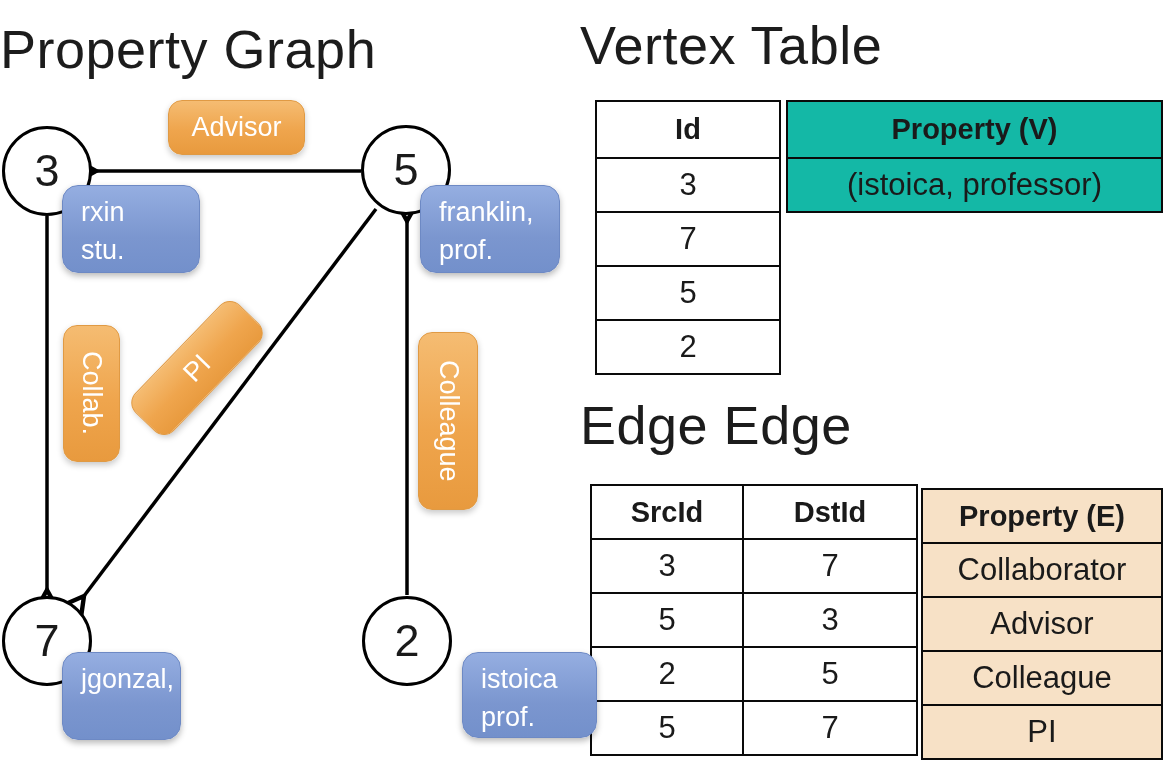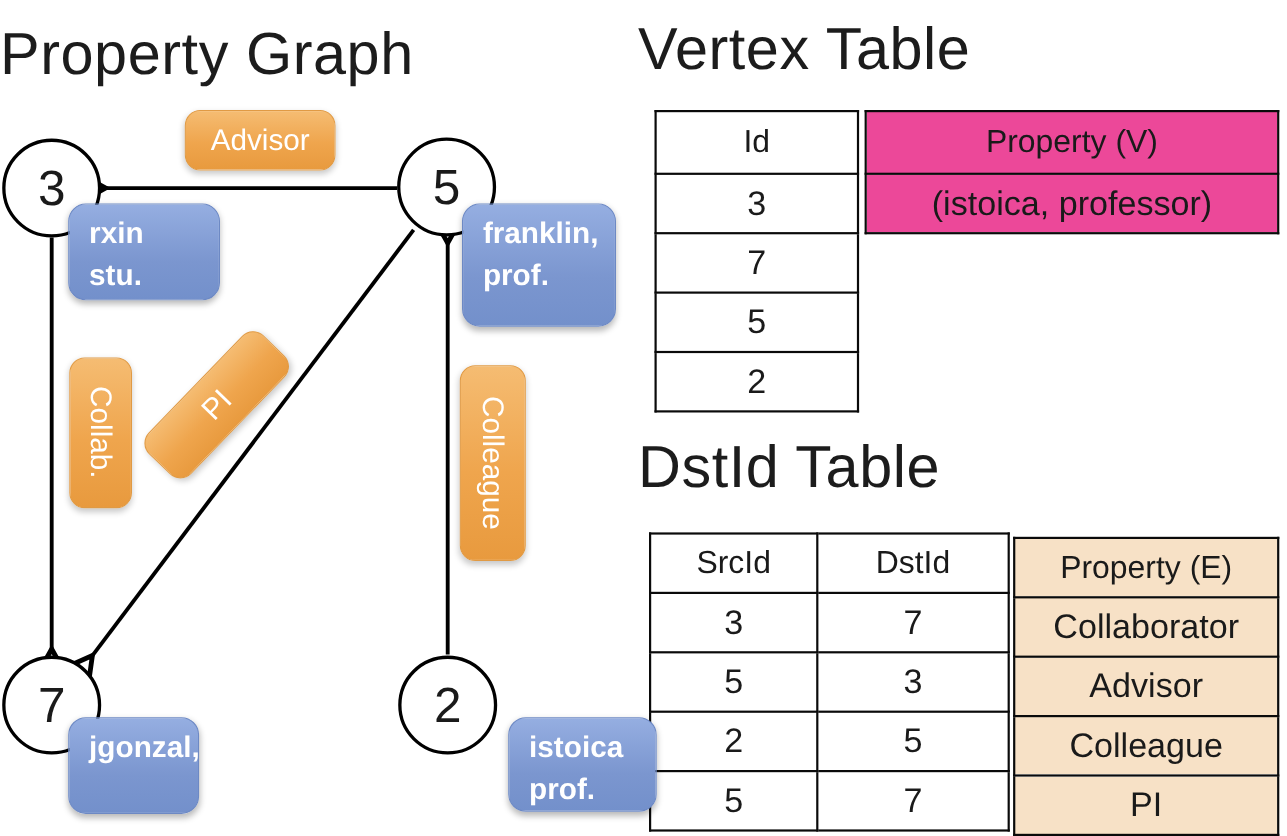--- a/index.html
+++ b/index.html
@@ -27,25 +27,25 @@
   #node-5{left:361px;top:125px;}
   #node-7{left:2px;top:596px;}
   #node-2{left:362px;top:596px;}
 
   
   .vbox{
     position:absolute;border-radius:16px;box-sizing:border-box;
     background:linear-gradient(180deg,#95AEE1 0%,#7B96CF 60%,#7390CB 100%);
     border:1px solid #6d89c4;
     box-shadow:0 3px 6px rgba(0,0,0,0.28);
-    color:#ffffff;font-size:27px;font-weight:700;line-height:1.4;
+    color:#ffffff;font-size:27px;font-weight:400;line-height:1.4;
     padding:8px 0 0 18px;z-index:4;
   }
   #vbox-rxin{left:62px;top:185px;width:138px;height:88px;}
-  #vbox-franklin{left:420px;top:185px;width:140px;height:112px;}
+  #vbox-franklin{left:420px;top:185px;width:140px;height:88px;}
   #vbox-jgonzal{left:62px;top:652px;width:119px;height:88px;}
   #vbox-istoica{left:422px;top:652px;width:135px;height:86px;margin-left:40px;}
   .vbox span{display:block;}
 
   
   .elabel{
     position:absolute;border-radius:14px;box-sizing:border-box;
     background:linear-gradient(180deg,#F5BC72 0%,#EFA54D 55%,#E89A3E 100%);
     border:1px solid #e09a44;
     box-shadow:0 3px 6px rgba(0,0,0,0.22);
@@ -62,43 +62,43 @@
   #edges-svg{position:absolute;left:0;top:0;z-index:1;}
 
   
   table.tbl{
     position:absolute;border-collapse:collapse;table-layout:fixed;z-index:2;
   }
   table.tbl td, table.tbl th{
     border:2.5px solid #0a0a0a;text-align:center;vertical-align:middle;
     padding:0;overflow:hidden;white-space:nowrap;
   }
-  table.tbl th{font-size:29px;font-weight:normal;}
+  table.tbl th{font-size:29px;font-weight:bold;}
   table.tbl td{font-size:31px;font-weight:300;}
-  .fill-blue{background:#ec4899;}
+  .fill-blue{background:#14b8a6;}
   .fill-tan{background:#F7E1C6;}
 
   #vt-id{left:595px;top:100px;width:186px;}
   #vt-prop{left:786px;top:100px;width:377px;}
   #vt-id tr.hdr, #vt-prop tr.hdr{height:57px;}
   #vt-id tr.row, #vt-prop tr.row{height:54px;}
 
   #et-src{left:590px;top:484px;width:326px;}
   #et-prop{left:921px;top:488px;width:242px;}
   #et-src tr.hdr, #et-prop tr.hdr{height:54px;}
   #et-src tr.row, #et-prop tr.row{height:54px;}
   #et-src col.c-src{width:152px;}
   #et-src col.c-dst{width:174px;}
 </style>
 </head>
 <body>
 
 <div class="big-title" id="graph-title">Property Graph</div>
 <div class="big-title" id="vertex-title">Vertex Table</div>
-<div class="big-title" id="edge-title">DstId Table</div>
+<div class="big-title" id="edge-title">Edge Edge</div>
 
 <svg id="edges-svg" width="1170" height="760">
   <defs>
     <marker id="chev" viewBox="0 0 14 14" refX="3" refY="7" markerWidth="8" markerHeight="8" orient="auto">
       <path d="M12,2 L3,7 L12,12" fill="none" stroke="#000" stroke-width="2.2"></path>
     </marker>
   </defs>
   <line x1="361" y1="171" x2="96" y2="171" stroke="#000" stroke-width="3.5" marker-end="url(#chev)"></line>
   <line x1="47" y1="216" x2="47" y2="590" stroke="#000" stroke-width="3.5" marker-end="url(#chev)"></line>
   <line x1="376" y1="209" x2="84" y2="596" stroke="#000" stroke-width="3.5" marker-end="url(#chev)"></line>

